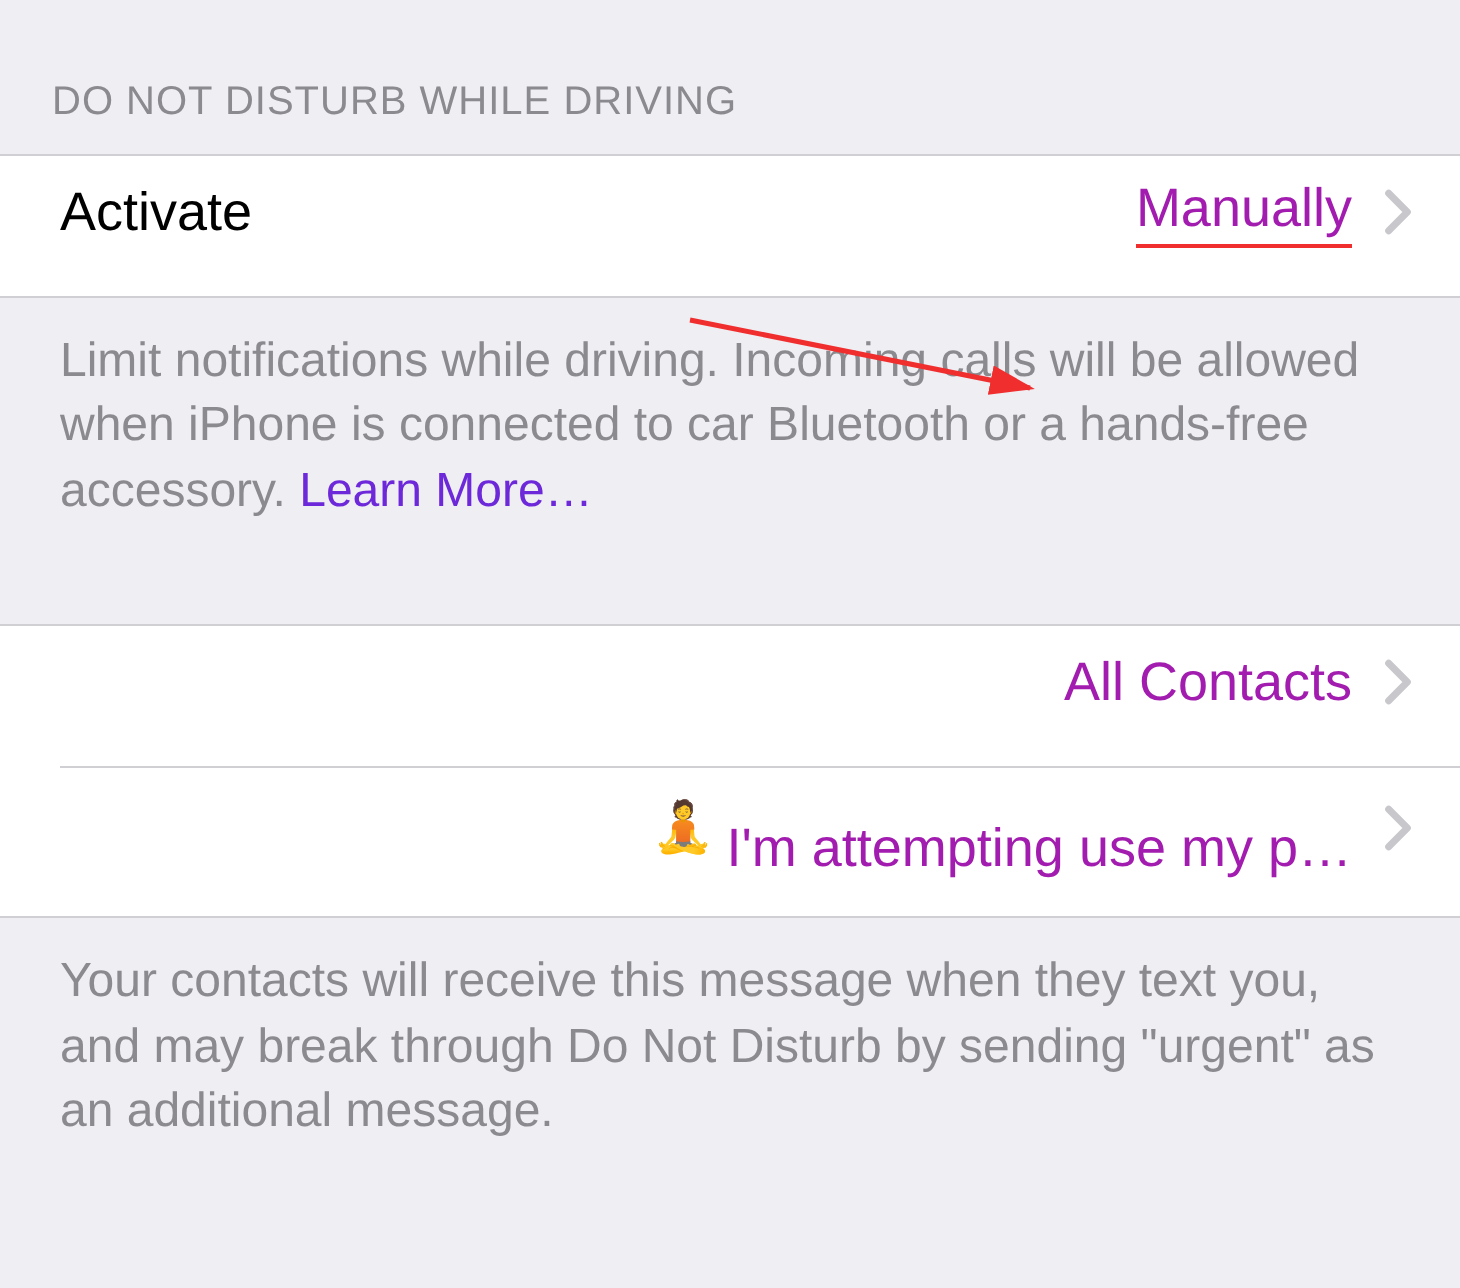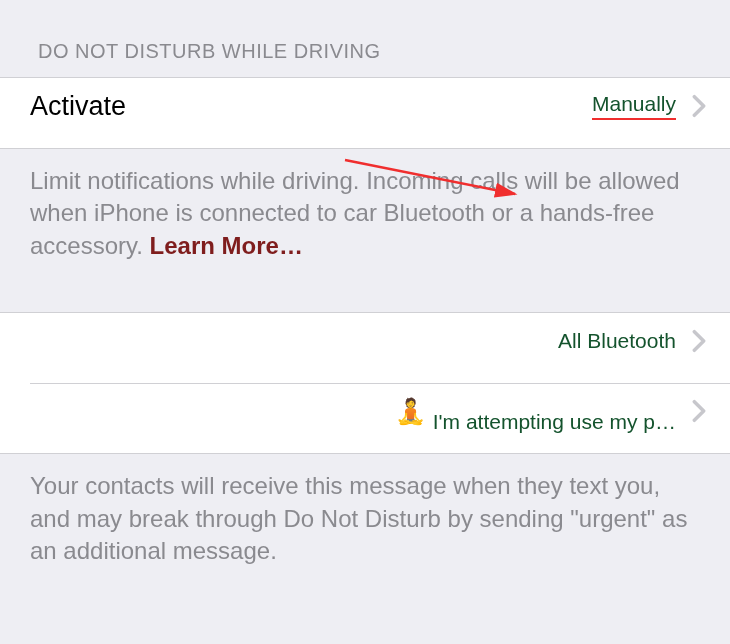--- a/index.html
+++ b/index.html
@@ -10,21 +10,20 @@
       height: 644px;
       overflow: hidden;
       color: #000;
     }
     .section-header {
       padding: 40px 30px 14px 26px;
       font-size: 20px;
       letter-spacing: 0.5px;
       color: #8a8a8f;
       text-transform: uppercase;
-      margin-left: 12px;
     }
     .cell-group {
       background: #fff;
       border-top: 1px solid #d0d0d4;
       border-bottom: 1px solid #d0d0d4;
     }
     .cell {
       display: flex;
       align-items: center;
       padding: 4px 24px 18px 30px;
@@ -39,22 +38,22 @@
       right: 0;
       height: 1px;
       background: #d0d0d4;
     }
     .cell-label {
       font-size: 27px;
       color: #000;
       flex: 0 0 auto;
     }
     .cell-value {
-      font-size: 21px;
-      color: #14532d;
+      font-size: 27px;
+      color: #a21caf;
       margin-left: auto;
       text-align: right;
       white-space: nowrap;
       overflow: hidden;
       text-overflow: ellipsis;
     }
     .cell-value.underlined {
       border-bottom: 2px solid #f02e2e;
       padding-bottom: 2px;
     }
@@ -65,23 +64,22 @@
       margin-left: 16px;
       color: #c7c7cc;
     }
     .footer-text {
       padding: 16px 30px 20px 30px;
       font-size: 24px;
       line-height: 1.35;
       color: #8a8a8f;
     }
     .footer-link {
-      color: #7f1d1d;
+      color: #6d28d9;
       cursor: pointer;
-      font-weight: bold;
     }
     .arrow-overlay {
       position: absolute;
       pointer-events: none;
       top: 74px;
       left: 340px;
       width: 200px;
       height: 60px;
       z-index: 10;
     }
@@ -123,21 +121,21 @@
 </div>
 
 <div class="footer-text">
   <span>Limit notifications while driving. Incoming calls will be allowed when iPhone is connected to car Bluetooth or a hands-free accessory. </span><span class="footer-link">Learn More…</span>
 </div>
 
 <div style="height:30px;"></div>
 
 <div class="cell-group">
   <div class="cell">
-    <div class="cell-value">All Bluetooth</div>
+    <div class="cell-value">All Contacts</div>
     <svg class="chevron" viewBox="0 0 12 20">
         <path d="M2 2 L10 10 L2 18" stroke="currentColor" stroke-width="3" fill="none" stroke-linecap="round" stroke-linejoin="round"></path>
       </svg>
   </div>
   <div class="cell">
     <div class="auto-reply-value">
       <span class="emoji">🧘</span>
       <span class="cell-value" style="margin-left:0;margin-top:22px;">I'm attempting use my p…</span>
     </div>
     <svg class="chevron" viewBox="0 0 12 20">

